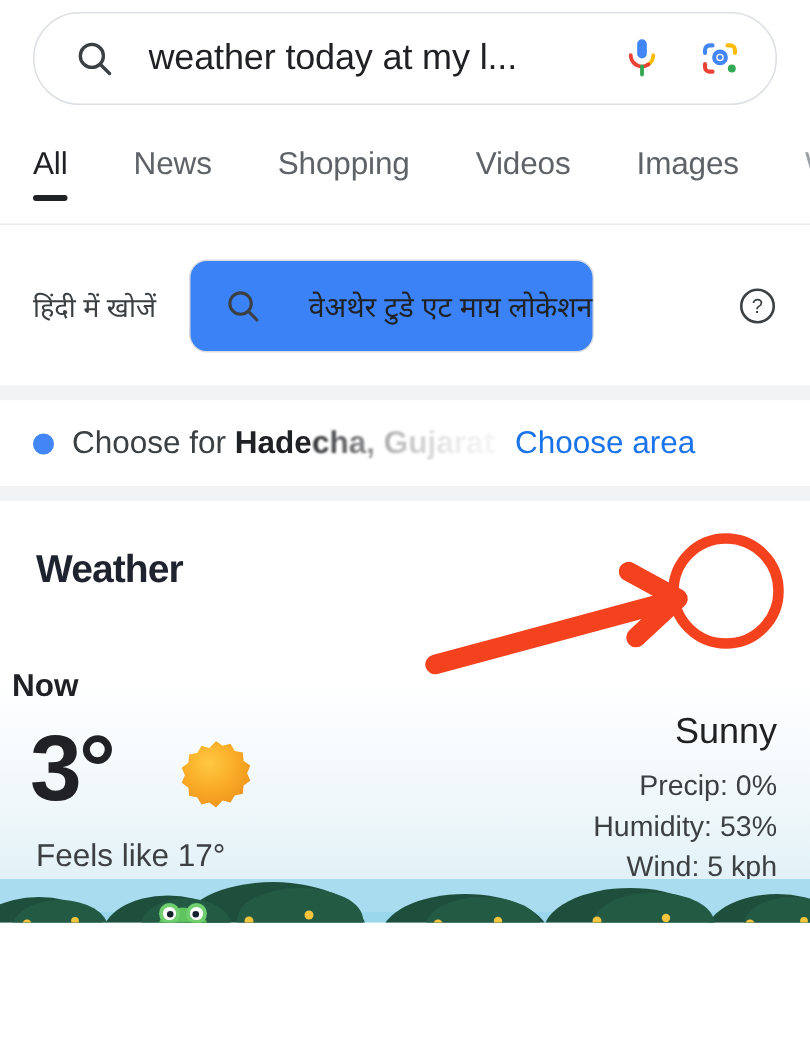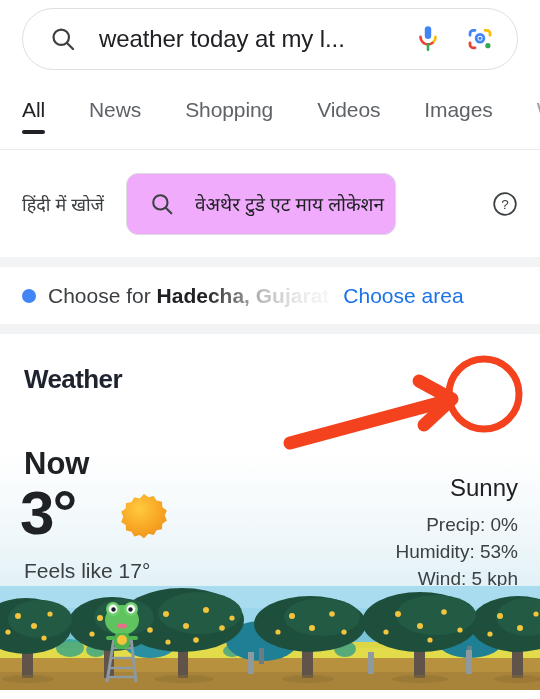--- a/index.html
+++ b/index.html
@@ -2,21 +2,21 @@
 <html><head>
 <meta charset="utf-8">
 <style>
   * { margin:0; padding:0; box-sizing:border-box; }
   html,body{
     width:540px; height:699px; overflow:hidden;
     background:#ffffff;
     font-family:"Liberation Sans", sans-serif;
     -webkit-font-smoothing:antialiased;
   }
-  #screen{ position:relative; width:540px; height:690px; background:#fff; overflow:hidden; }
+  #screen{ position:relative; width:540px; height:615px; background:#fff; overflow:hidden; }
 
   
   .searchbar{
     position:absolute; left:22px; top:8px; width:496px; height:62px;
     border:1px solid #dcdfe3; border-radius:32px; background:#fff;
     display:flex; align-items:center; padding:0 22px 0 26px;
   }
   .search-glass{ width:28px; height:28px; flex:0 0 28px; }
   .search-text{
     flex:1 1 auto; margin-left:22px; font-size:24px; color:#202124;
@@ -43,22 +43,22 @@
   .tab.clipped{ color:#9aa0a6; }
 
   
   .hindi-row{
     position:absolute; left:0; top:151px; width:540px; height:106px;
     display:flex; align-items:center; background:#fff;
   }
   .hindi-label{ margin-left:22px; font-size:18px; color:#3c4043; white-space:nowrap; }
   .hindi-box{
     margin-left:22px; width:270px; height:62px;
-    border:1px solid #dadce0; border-radius:12px; background:#f0abfc;
-    display:flex; align-items:center; padding-left:22px;
+    border:1px solid #dadce0; border-radius:12px; background:#3b82f6;
+    display:flex; align-items:center; padding-left:22px;justify-content:space-between;
   }
   .hindi-glass{ width:26px; height:26px; flex:0 0 26px; }
   .hindi-text{ margin-left:20px; font-size:19px; color:#202124; white-space:nowrap; }
   .help-icon{ position:absolute; right:22px; top:50%; transform:translateY(-50%); width:26px; height:26px; }
 
   
   .results-sep-top{ position:absolute; left:0; top:257px; width:540px; height:10px; background:#f1f3f4; }
   .results-bar{
     position:absolute; left:0; top:267px; width:540px; height:57px; background:#fff;
     display:flex; align-items:center;
@@ -83,21 +83,21 @@
     background:linear-gradient(180deg,#ffffff 0%,#ffffff 33%,#eff7fa 56%,#d9edf4 78%,#bfe0ec 100%);
     overflow:hidden;
   }
   .wx-title{
     position:absolute; left:24px; top:30px; font-size:26px; font-weight:bold;
     color:#1f2330; letter-spacing:-0.6px;
   }
   .kebab-weather{ position:absolute; left:478px; top:376px; z-index:6; }
   .kebab-weather .d{ width:6px; height:6px; border-radius:50%; background:#202124; margin:4px 0; }
 
-  .wx-now{ position:absolute; left:24px; top:112px; font-size:31px; font-weight:bold; color:#202124; }
+  .wx-now{ position:absolute; left:8px; top:112px; font-size:21px; font-weight:bold; color:#202124; }
   .wx-temp{
     position:absolute; left:20px; top:148px; font-size:62px; font-weight:bold;
     color:#202124; letter-spacing:-2px; line-height:1;
   }
   .wx-sun{ position:absolute; left:117px; top:157px; width:54px; height:54px; }
   .wx-feels{ position:absolute; left:24px; top:225px; font-size:21px; color:#3c4043; }
 
   .wx-right{ position:absolute; right:22px; top:140px; text-align:right; }
   .wx-cond{ font-size:24px; color:#202124; margin-bottom:10px; }
   .wx-det{ font-size:19px; color:#3c4043; line-height:1.42; }

